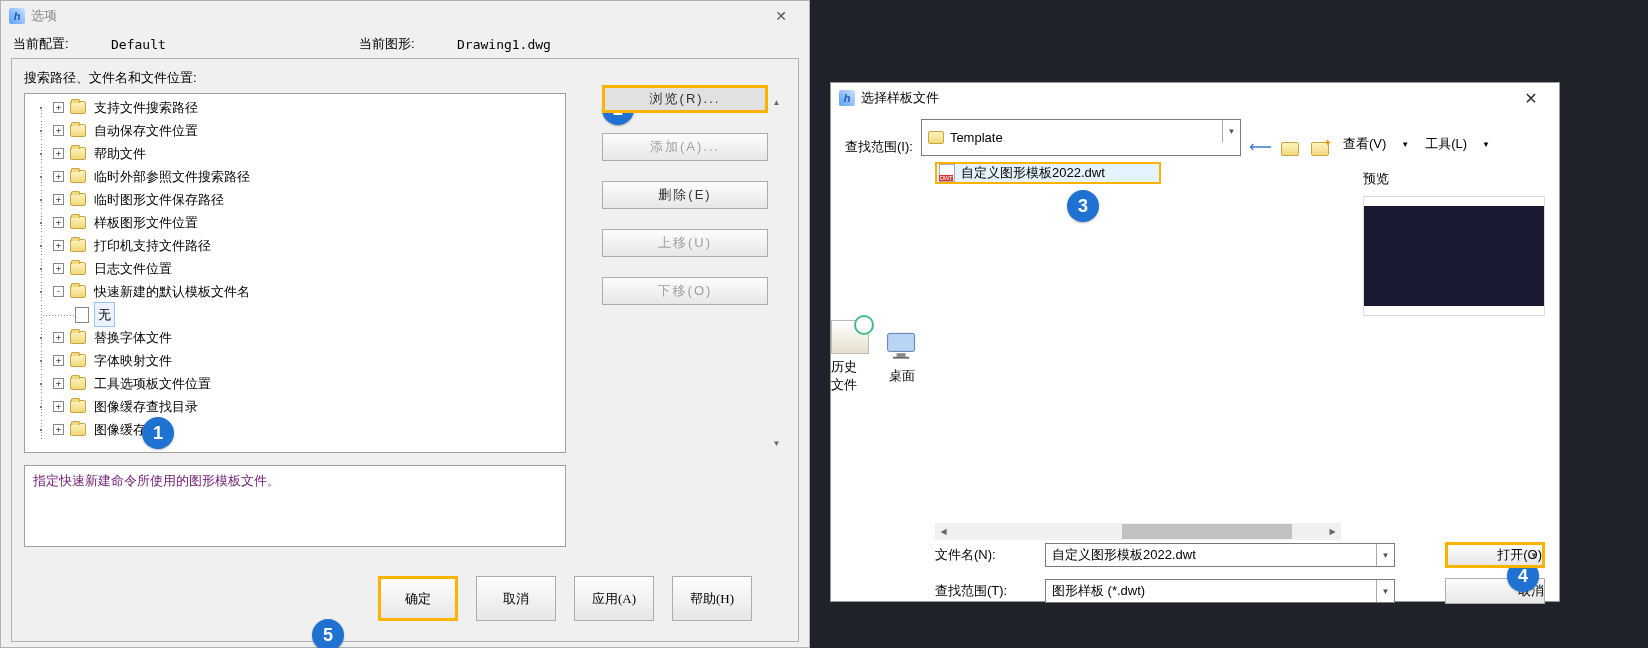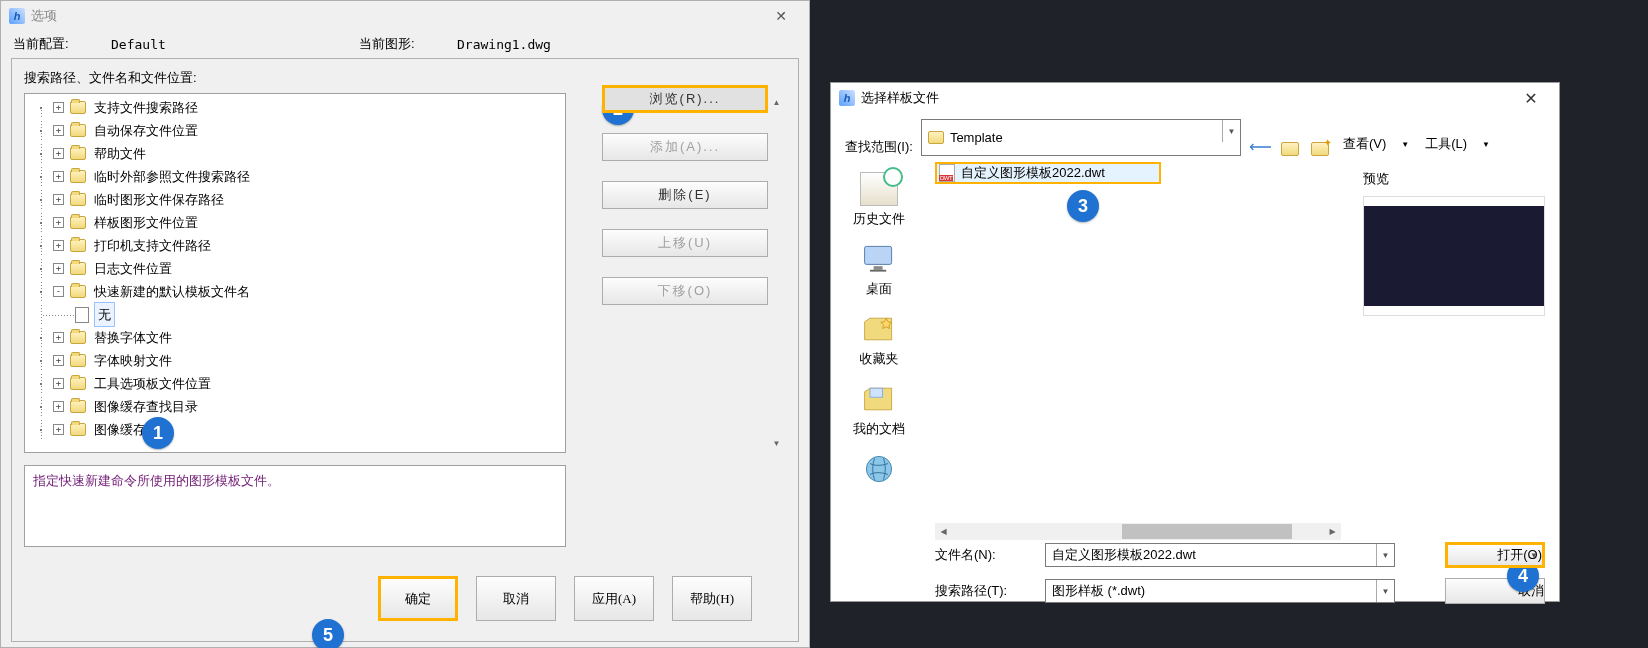--- a/index.html
+++ b/index.html
@@ -74,21 +74,21 @@
   .fd-top .combo .fico { width:16px; height:13px; background:linear-gradient(#fff2c0,#f1d97e); border:1px solid #c9a53b; border-radius:2px; margin-right:6px;}
   .fd-top .combo .dd { position:absolute; right:0; top:0; width:18px; height:22px; border-left:1px solid #aaa; display:flex;align-items:center;justify-content:center; font-size:8px; color:#555;}
   .nav-ico { width:22px; text-align:center; color:#3a7fd5; font-size:16px;}
   .folder-small { width:22px; display:flex; justify-content:center;}
   .folder-small span { width:18px; height:14px; background:linear-gradient(#fff2c0,#f1d97e); border:1px solid #c9a53b; border-radius:2px; display:inline-block; position:relative;}
   .folder-small.new span::after { content:"✦"; position:absolute; right:-4px; top:-6px; font-size:10px; color:#e09a00;}
   .dd-btn { border:none; background:none; font-family:"SimSun"; display:flex; align-items:center; gap:15px; padding:3px 4px;}
   .dd-btn .caret { font-size:8px;}
 
   .fd-body { display:flex; height: 380px;}
-  .places { width: 96px; display:flex; flex-direction:column; align-items:center; gap: 14px; padding-top: 10px; font-family:"SimSun"; font-size:12px;}
+  .places { width: 96px; display:flex; flex-direction:row; align-items:center; gap: 14px; padding-top: 10px; font-family:"SimSun"; font-size:12px;}
   .place { display:flex; flex-direction:column; align-items:center; gap:4px; width:80px;}
   .place .pi { width:38px; height:34px; display:flex; align-items:center; justify-content:center;}
   .pi.history { background:linear-gradient(#fff,#e6e0cc); border:1px solid #bbb; position:relative;}
   .pi.history::before { content:""; position:absolute; width:16px; height:16px; right:-6px; top:-6px; border-radius:50%; background:#fff; border:2px solid #4b8; }
   .pi.desktop svg, .pi.docs svg, .pi.fav svg, .pi.ftp svg { width:36px; height:34px;}
   .filelist { flex:1; position:relative; background:#fff; }
   .fl-inner { position:absolute; left:8px; right:8px; top:0; bottom:18px; background:#fff; border:none;}
   .file-row { display:flex; align-items:center; gap:6px; height:22px; padding-left:2px; border:2px solid #ffb300; width: 226px; background:#e5f3ff; font-family:"NSimSun",monospace;}
   .file-row .dwt { width:16px; height:18px; background:#fff; border:1px solid #aaa; position:relative;}
   .file-row .dwt::after { content:"DWT"; position:absolute; bottom:0; left:-1px; font-size:6px; background:#d93636; color:#fff; padding:0 1px; letter-spacing:-0.5px;}
@@ -363,21 +363,21 @@
       <div class="field">
         <span>自定义图形模板2022.dwt</span>
         <span class="dd">▼</span>
       </div>
       <div class="fd-btn open">
         <span>打开(O)</span>
           <span class="caret">▼</span>
       </div>
     </div>
     <div class="fd-row">
-      <span class="lbl">搜索路径(T):</span>
+      <span class="lbl">查找范围(T):</span>
       <div class="field">
         <span>图形样板 (*.dwt)</span>
         <span class="dd">▼</span>
       </div>
       <div class="fd-btn">取消</div>
     </div>
   </div>
 </div>
 
 </body></html>

